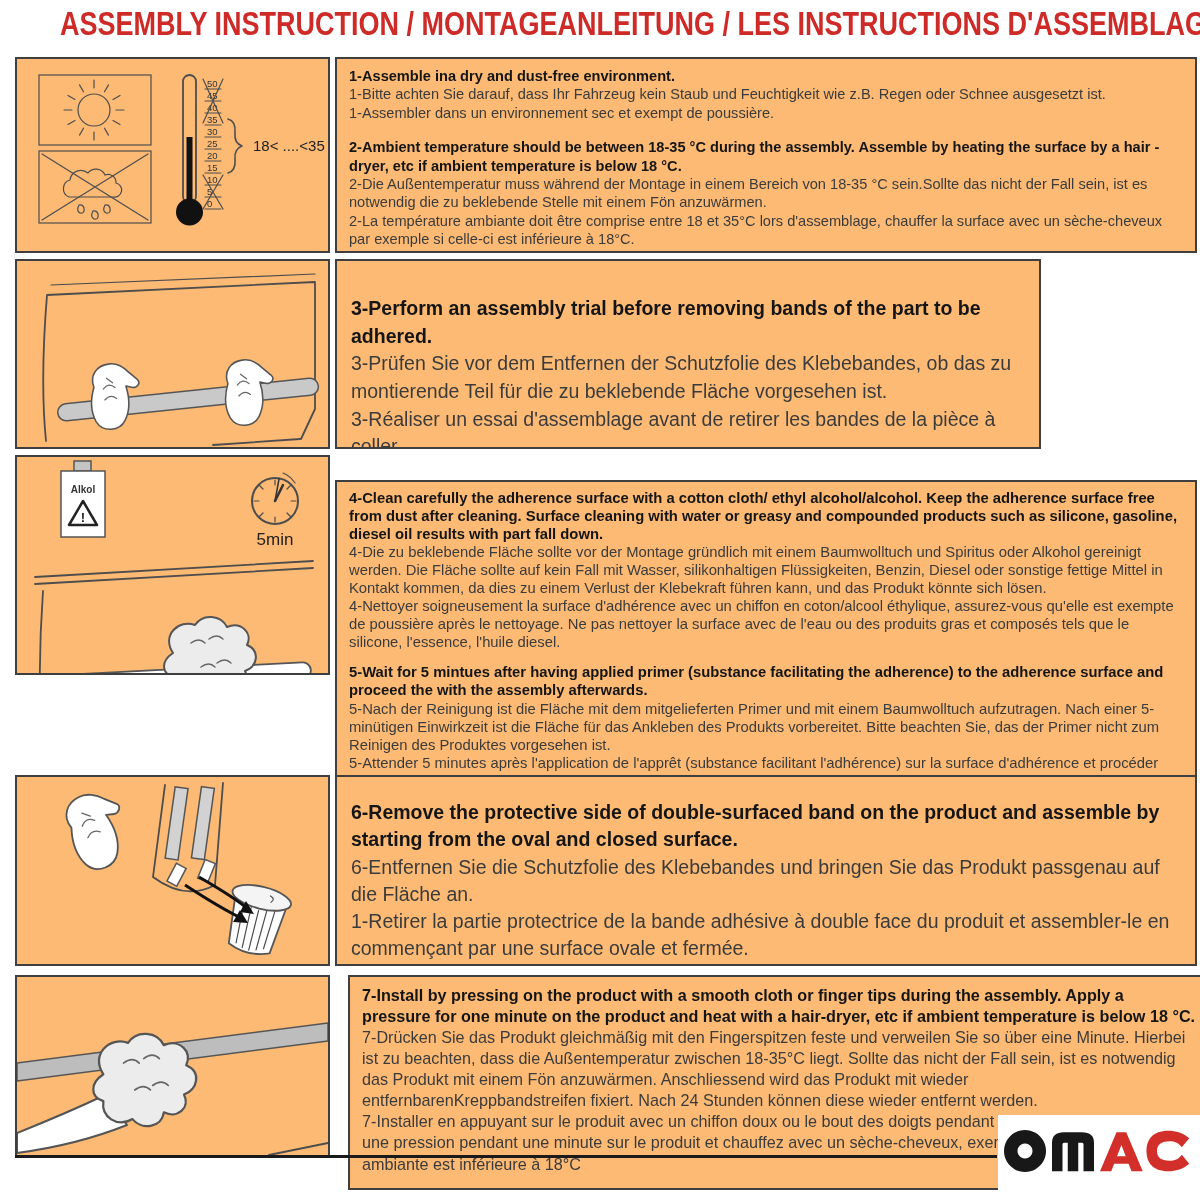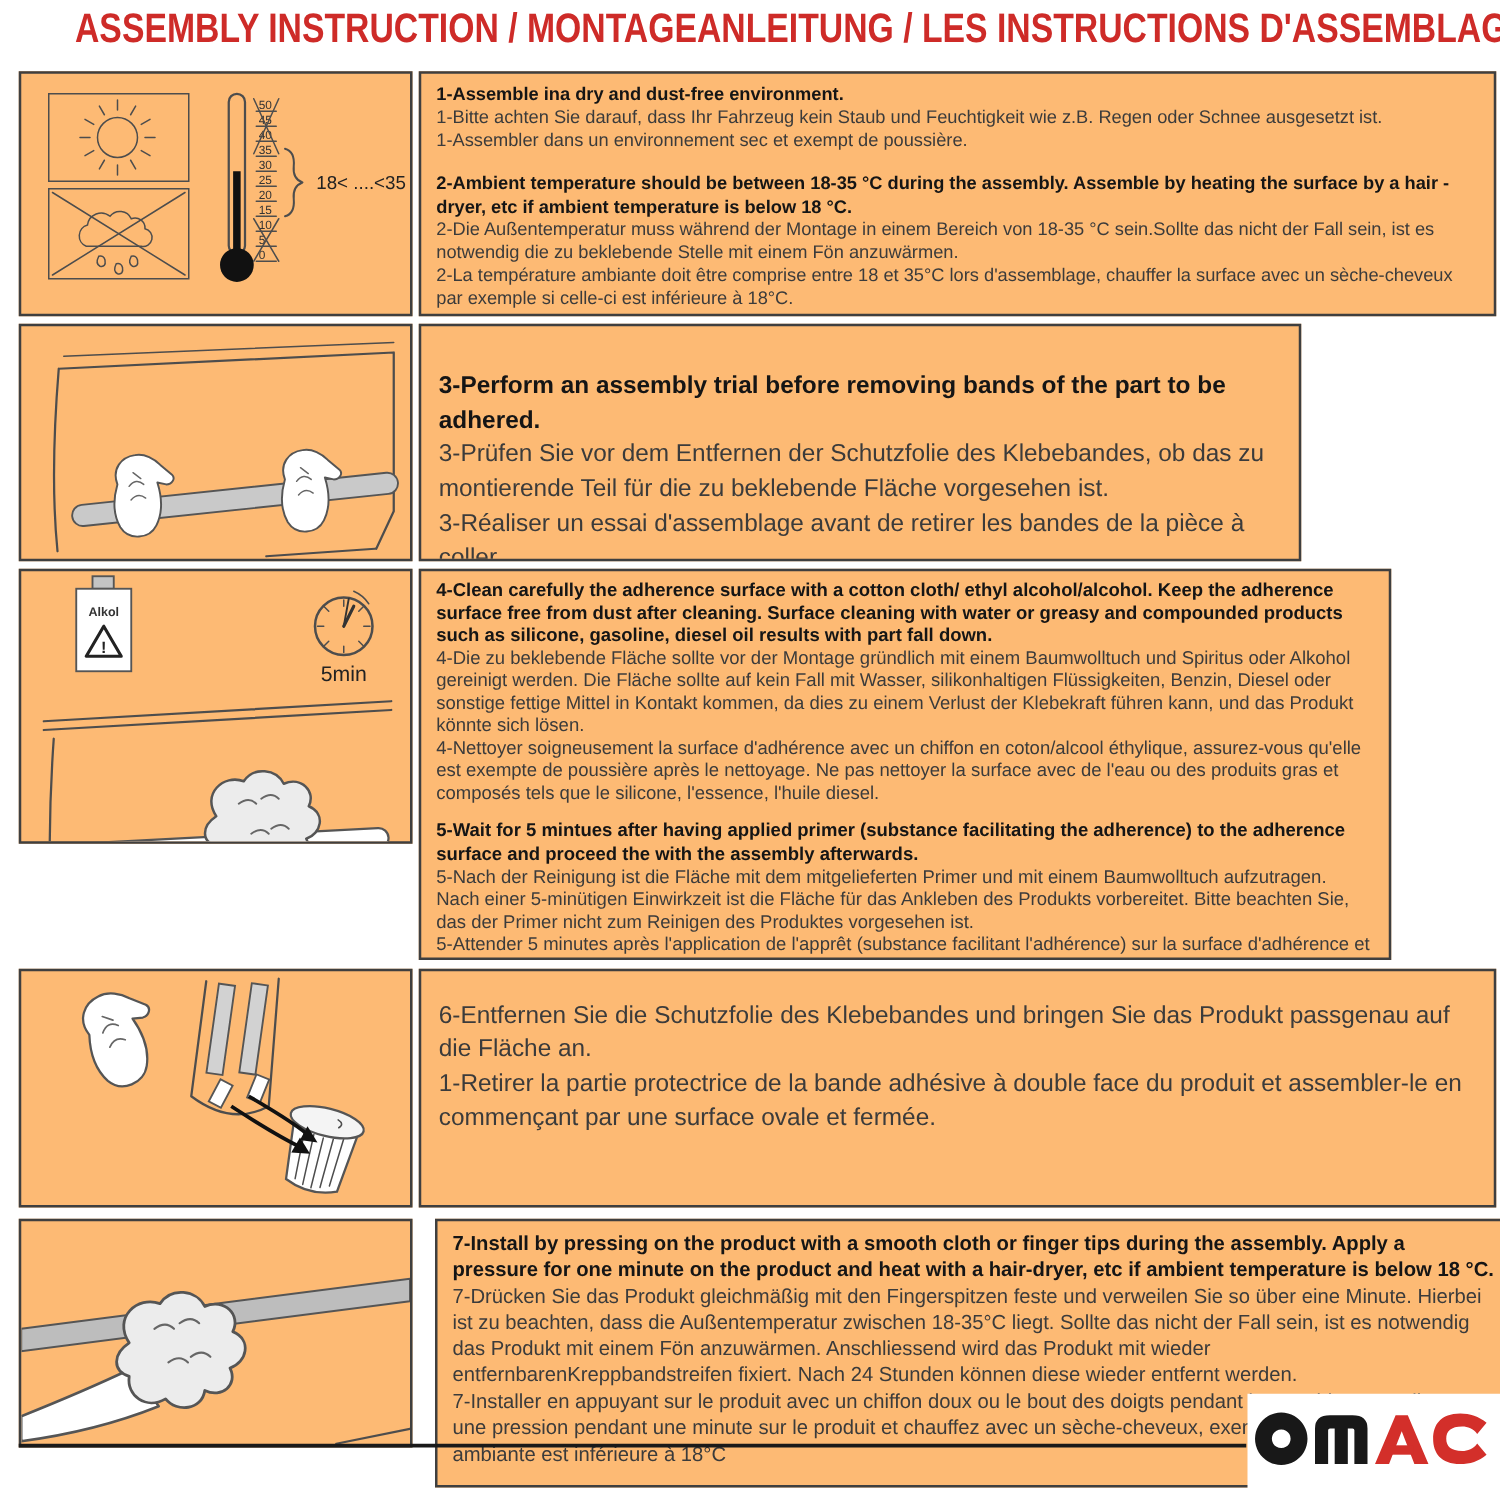--- a/index.html
+++ b/index.html
@@ -131,21 +131,21 @@
     </g>
     <path class="ln" d="M18,120 L296,104 M18,127 L296,111 M26,134 C22,190 22,250 25,302"></path>
     <rect x="26" y="212" width="268" height="16" rx="8" fill="#fff" stroke="#555" stroke-width="1.8" transform="rotate(-3 160 220)"></rect>
     <path class="hand" d="M20,302 Q80,262 134,228 L158,254 Q104,286 36,306 Z"></path>
     <g transform="translate(128,152)">
       <path class="cloth" d="M28,44 C16,26 34,10 50,16 C58,4 76,6 82,18 C96,12 108,24 102,36 C116,42 112,58 100,62 C106,74 94,84 82,78 C80,92 62,94 54,84 C40,92 26,82 28,68 C16,64 16,52 28,44 Z"></path>
       <path class="squig" d="M46,34 q8,-6 14,0 M64,30 q8,-6 14,0 M56,58 q8,-6 14,0 M72,54 q8,-6 14,0"></path>
     </g>
   </svg>
 </div>
-<div class="box txtbox t3" style="left:335px;top:455px;width:778px;height:313px;">
+<div class="box txtbox t3" style="left:335px;top:480px;width:862px;height:313px;">
   <div class="grp">
     <p class="en">4-Clean carefully the adherence surface with a cotton cloth/ ethyl alcohol/alcohol. Keep the adherence surface free from dust after cleaning. Surface cleaning with water or greasy and compounded products such as silicone, gasoline, diesel oil results with part fall down.</p>
     <p class="de">4-Die zu beklebende Fläche sollte vor der Montage gründlich mit einem Baumwolltuch und Spiritus oder Alkohol gereinigt werden. Die Fläche sollte auf kein Fall mit Wasser, silikonhaltigen Flüssigkeiten, Benzin, Diesel oder sonstige fettige Mittel in Kontakt kommen, da dies zu einem Verlust der Klebekraft führen kann, und das Produkt könnte sich lösen.</p>
     <p class="fr">4-Nettoyer soigneusement la surface d'adhérence avec un chiffon en coton/alcool éthylique, assurez-vous qu'elle est exempte de poussière après le nettoyage. Ne pas nettoyer la surface avec de l'eau ou des produits gras et composés tels que le silicone, l'essence, l'huile diesel.</p>
   </div>
   <div class="grp">
     <p class="en">5-Wait for 5 mintues after having applied primer (substance facilitating the adherence) to the adherence surface and proceed the with the assembly afterwards.</p>
     <p class="de">5-Nach der Reinigung ist die Fläche mit dem mitgelieferten Primer und mit einem Baumwolltuch aufzutragen. Nach einer 5-minütigen Einwirkzeit ist die Fläche für das Ankleben des Produkts vorbereitet. Bitte beachten Sie, das der Primer nicht zum Reinigen des Produktes vorgesehen ist.</p>
     <p class="fr">5-Attender 5 minutes après l'application de l'apprêt (substance facilitant l'adhérence) sur la surface d'adhérence et procéder ensuite à l'assemblage</p>
   </div>
@@ -173,20 +173,21 @@
       <path class="squig" d="M26,36 q7,-9 15,-2 M28,50 q7,-8 15,-2 M30,22 l8,6"></path>
     </g>
     <path d="M168,108 Q205,132 226,142" stroke="#111" stroke-width="3" fill="none"></path>
     <path d="M231,146 l-15,-1 7,-12 z" fill="#111"></path>
     <path d="M182,100 Q220,122 232,133" stroke="#111" stroke-width="3" fill="none"></path>
     <path d="M237,137 l-14,-2 6,-11 z" fill="#111"></path>
   </svg>
 </div>
 <div class="box txtbox t4" style="left:335px;top:775px;width:862px;height:191px;">
   <div class="grp">
+    <p class="en">6-Remove the protective side of double-surfaced band on the product and assemble by starting from the oval and closed surface.</p>
     <p class="de">6-Entfernen Sie die Schutzfolie des Klebebandes und bringen Sie das Produkt passgenau auf die Fläche an.</p>
     <p class="fr">1-Retirer la partie protectrice de la bande adhésive à double face du produit et assembler-le en commençant par une surface ovale et fermée.</p>
   </div>
 </div>
 
 <div class="box" style="left:15px;top:975px;width:315px;height:183px;">
   <svg width="311" height="179" viewBox="0 0 311 179">
     <path d="M0,86 L311,46 L311,64 L0,104 Z" fill="#bdbdbd" stroke="#555" stroke-width="1.5"></path>
     <path class="hand" d="M0,156 Q50,136 88,118 L110,148 Q60,168 0,176 Z"></path>
     <g transform="translate(55,48) scale(1.12)">

